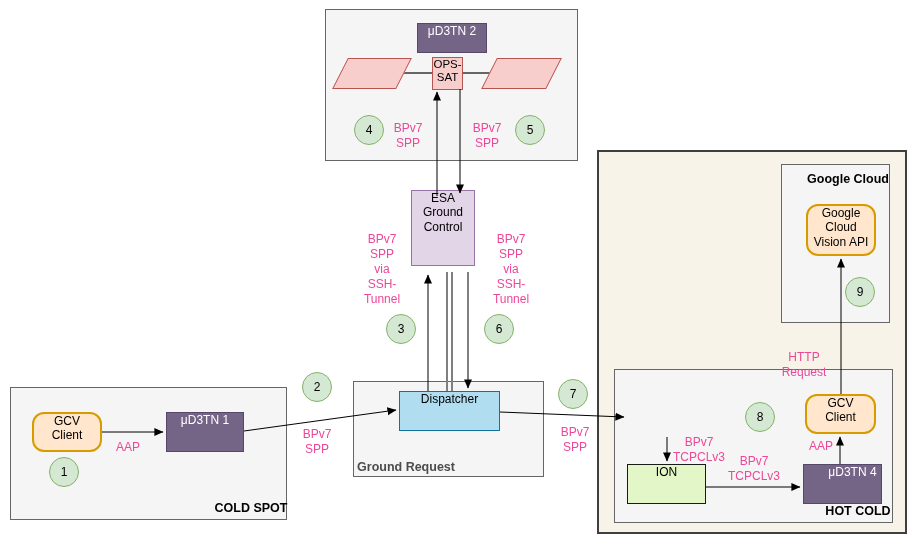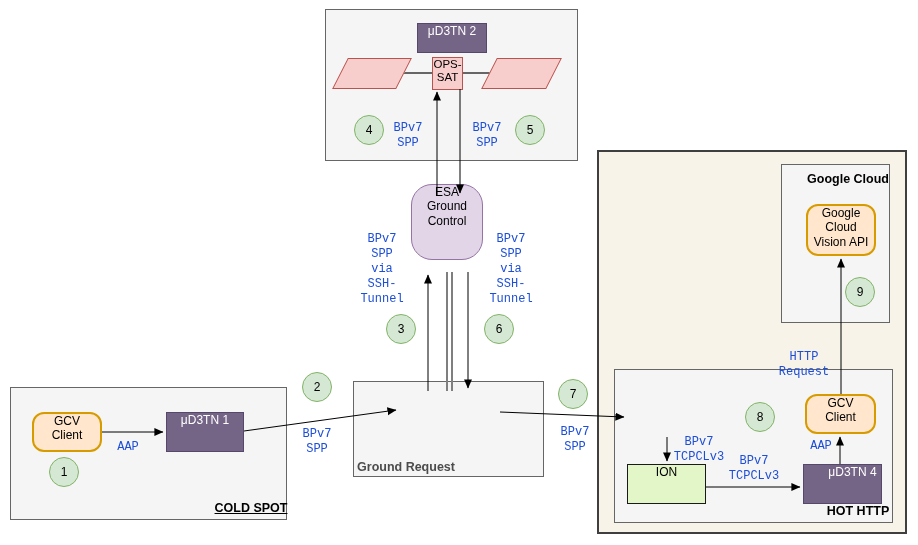--- a/index.html
+++ b/index.html
@@ -22,21 +22,21 @@
   .lime{background:var(--lime-fill,#e3f6c8);border-color:#1a1a1a;}
   .panel{position:absolute;background:var(--pink-fill,#f8cecc);border:1px solid var(--pink-stroke,#b85450);transform:skewX(-27deg);box-sizing:border-box;}
   .sat-link{position:absolute;left:400px;top:72px;width:92px;height:0;border-top:2px solid #666;}
   .step{
     position:absolute;width:30px;height:30px;border-radius:50%;
     background:var(--green-fill,#d5e8d4);border:1px solid var(--green-stroke,#82b366);
     display:flex;align-items:center;justify-content:center;font-size:12px;color:#000;box-sizing:border-box;
   }
   .lbl{
     position:absolute;transform:translate(-50%,-50%);text-align:center;
-    white-space:pre-line;font-size:12px;line-height:1.25;color:#1d4ed8;font-family:Liberation Mono, monospace;
+    white-space:pre-line;font-size:12px;line-height:1.25;color:#ec4899;
   }
   .seclbl{
     position:absolute;transform:translate(-50%,-50%);font-weight:bold;
     font-size:12.5px;color:#000;white-space:nowrap;
   }
   svg.arrows{position:absolute;left:0;top:0;pointer-events:none;}
 </style>
 </head>
 <body>
 
@@ -50,41 +50,42 @@
   <div class="box" style="left:614px;top:369px;width:279px;height:154px;"></div>
 
   <div class="sat-link"></div>
 
   <div class="node purple" style="left:417px;top:23px;width:70px;height:30px;"><span>μD3TN 2</span></div>
   <div class="panel" style="left:340px;top:58px;width:64px;height:31px;"></div>
   <div class="panel" style="left:489px;top:58px;width:65px;height:31px;"></div>
   <div class="node pink" style="left:432px;top:57px;width:31px;height:33px;font-size:11.5px;line-height:1.15;"><span>OPS-
 SAT</span></div>
 
-  <div class="node lavender" style="left:411px;top:184px;width:72px;height:76px;border-radius:21px;"><span>ESA
+  <div class="node lavender" style="left:411px;top:190px;width:64px;height:76px;"><span>ESA
 Ground
 Control</span></div>
 
+  <div class="node blue" style="left:399px;top:391px;width:101px;height:40px;"><span>Dispatcher</span></div>
 
   <div class="node orange" style="left:32px;top:412px;width:70px;height:40px;"><span>GCV
 Client</span></div>
   <div class="node purple" style="left:166px;top:412px;width:78px;height:40px;"><span>μD3TN 1</span></div>
 
   <div class="node orange" style="left:805px;top:394px;width:71px;height:40px;"><span>GCV
 Client</span></div>
   <div class="node lime" style="left:627px;top:464px;width:79px;height:40px;"><span>ION</span></div>
   <div class="node purple" style="left:803px;top:464px;width:79px;height:40px;padding-left:20px;"><span>μD3TN 4</span></div>
 
   <div class="node orange" style="left:806px;top:204px;width:70px;height:52px;"><span>Google
 Cloud
 Vision API</span></div>
 
   <div class="seclbl" style="left:406px;top:467px;color:#4c4c4c;">Ground Request</div>
-  <div class="seclbl" style="left:251px;top:508px;text-decoration:underline;">COLD SPOT</div>
-  <div class="seclbl" style="left:858px;top:511px;">HOT HTTP</div>
+  <div class="seclbl" style="left:251px;top:508px;">COLD SPOT</div>
+  <div class="seclbl" style="left:858px;top:511px;">HOT COLD</div>
   <div class="seclbl" style="left:848px;top:179px;">Google Cloud</div>
 
   <div class="step" style="left:49px;top:457px;">
       <span>1</span>
     </div>
   <div class="step" style="left:302px;top:372px;">
       <span>2</span>
     </div>
   <div class="step" style="left:386px;top:314px;">
       <span>3</span>

